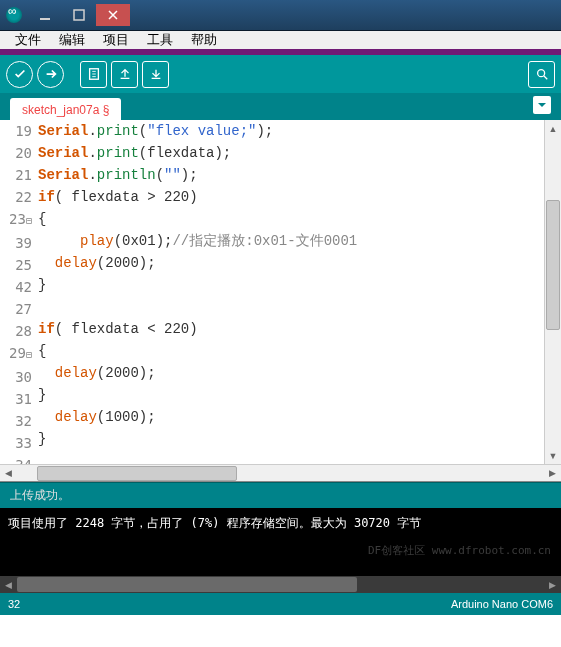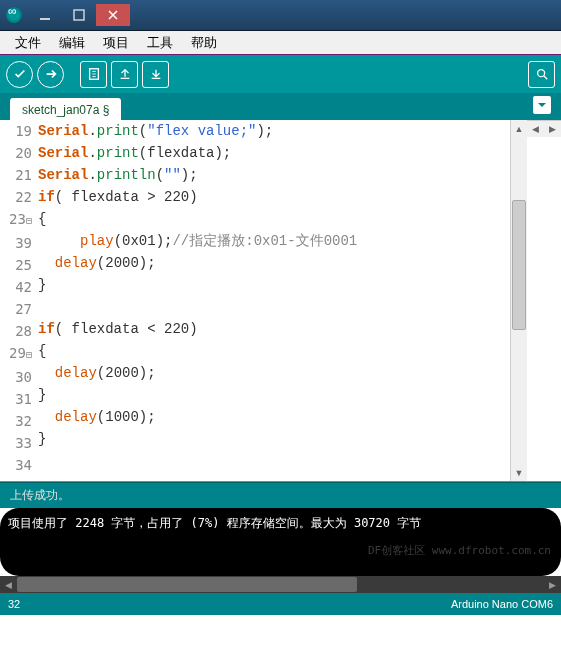--- a/index.html
+++ b/index.html
@@ -6,36 +6,36 @@
 body { font-family: "Microsoft YaHei", Arial, sans-serif; width: 561px; height: 647px; overflow: hidden; background: #fff; }
 
 .titlebar { height: 31px; background: linear-gradient(to bottom, #2a5782, #1e3f5e); display: flex; align-items: center; color: #e0e0e0; font-size: 12px; border-bottom: 1px solid #0a1a2a; }
 .titlebar-icon { width: 16px; height: 16px; margin: 0 6px; background: radial-gradient(circle, #00979c 40%, #005a5e 100%); border-radius: 50%; position: relative; }
 .titlebar-icon::after { content: "∞"; position: absolute; top: -3px; left: 2px; color: #fff; font-size: 12px; }
 .title-text { flex: 1; }
 .winbtn { width: 34px; height: 22px; display: flex; align-items: center; justify-content: center; color: #d0d0d0; font-size: 12px; }
 .winbtn.close { background: #c75050; color: #fff; margin-right: 2px; }
 .winbtn svg { width: 12px; height: 12px; }
 
-.menubar { height: 24px; background: #f0f0f0; display: flex; align-items: center; padding: 0 6px; font-size: 13px; border-bottom: 1px solid #701a75; }
+.menubar { height: 24px; background: #f0f0f0; display: flex; align-items: center; padding: 0 6px; font-size: 13px; border-bottom: 6px solid #701a75; }
 .menu-item { padding: 3px 9px; }
 
 .toolbar { height: 38px; background: #00979c; display: flex; align-items: center; padding: 0 6px; gap: 4px; }
 .tool-btn { width: 27px; height: 27px; border-radius: 3px; border: 1.5px solid #fff; display: flex; align-items: center; justify-content: center; color: #fff; background: transparent; }
 .tool-btn.round { border-radius: 50%; }
 .tool-spacer { flex: 1; }
 .tool-btn svg { width: 14px; height: 14px; stroke: #fff; fill: none; stroke-width: 2; }
 .tool-btn.square svg { fill: #fff; stroke: none; }
 
 .tabbar { background: #00838a; height: 27px; display: flex; align-items: flex-end; padding: 0 10px; position: relative; }
-.tab { background: #fff; padding: 5px 12px 3px; font-size: 12px; color: #14532d; border-radius: 3px 3px 0 0; }
+.tab { background: #fff; padding: 5px 12px 3px; font-size: 12px; color: #ef4444; border-radius: 3px 3px 0 0; }
 .tab-menu { position: absolute; right: 10px; top: 3px; width: 18px; height: 18px; background: #fff; border-radius: 2px; display: flex; align-items: center; justify-content: center; }
 .tab-menu svg { width: 10px; height: 10px; fill: #00838a; }
 
-.editor-wrap { height: 362px; display: flex; flex-direction: row; border-bottom: 1px solid #888; }
+.editor-wrap { height: 362px; display: flex; flex-direction: column; border-bottom: 1px solid #888; }
 .editor { flex: 1; display: flex; overflow: hidden; position: relative; background: #fff; }
 .gutter { width: 38px; text-align: right; padding: 0 6px 0 0; font-family: Consolas, monospace; font-size: 14px; color: #888; line-height: 22px; background: #fff; }
 .gutter .fold { color: #888; font-size: 10px; }
 .code { flex: 1; font-family: Consolas, "Courier New", monospace; font-size: 14px; line-height: 22px; white-space: pre; color: #333; overflow: hidden; }
 .code .kw { color: #d35400; font-weight: bold; }
 .code .func { color: #d35400; }
 .code .method { color: #15803d; }
 .code .str { color: #3366cc; }
 .code .comment { color: #888; }
 .code .obj { color: #d35400; font-weight: bold; text-align: center; }
@@ -46,21 +46,21 @@
 .vscroll-arrow.up { top: 0; }
 .vscroll-arrow.down { bottom: 0; }
 
 .hscroll { height: 17px; background: #f0f0f0; border-top: 1px solid #ccc; display: flex; align-items: center; }
 .hscroll-arrow { width: 17px; text-align: center; color: #666; font-size: 9px; }
 .hscroll-track { flex: 1; position: relative; height: 15px; }
 .hscroll-thumb { position: absolute; left: 20px; top: 0; bottom: 0; width: 200px; background: #cdcdcd; border: 1px solid #aaa; border-radius: 2px; }
 
 .status-upload { height: 26px; background: #00838a; color: #e0e0e0; font-size: 12px; display: flex; align-items: center; padding: 8px 10px; border-top: 1px solid #006064; }
 
-.console { height: 68px; background: #000; color: #fff; font-size: 12px; padding: 6px 8px; line-height: 18px; overflow: hidden; font-family: "Microsoft YaHei", monospace; position: relative; border-radius: 19px; }
+.console { height: 68px; background: #000; color: #fff; font-size: 12px; padding: 6px 8px; line-height: 18px; overflow: hidden; font-family: "Microsoft YaHei", monospace; position: relative; }
 .console-watermark { position: absolute; right: 10px; bottom: 16px; color: #555; font-size: 11px; opacity: 0.7; }
 
 .console-scroll { height: 17px; background: #3a3a3a; display: flex; align-items: center; }
 .console-scroll-arrow { width: 17px; text-align: center; color: #999; font-size: 9px; }
 .console-scroll-track { flex: 1; position: relative; height: 15px; }
 .console-scroll-thumb { position: absolute; left: 0; top: 0; bottom: 0; width: 340px; background: #6a6a6a; border-radius: 2px; }
 
 .statusbar { height: 22px; background: #00838a; color: #fff; font-size: 11px; display: flex; align-items: center; padding: 0 8px; }
 .statusbar-left { flex: 1; }
 </style>

